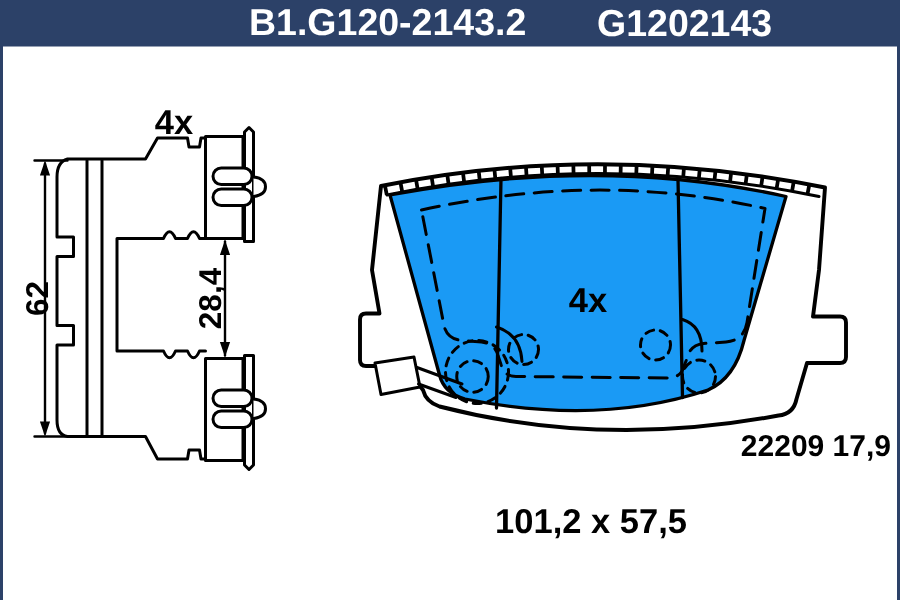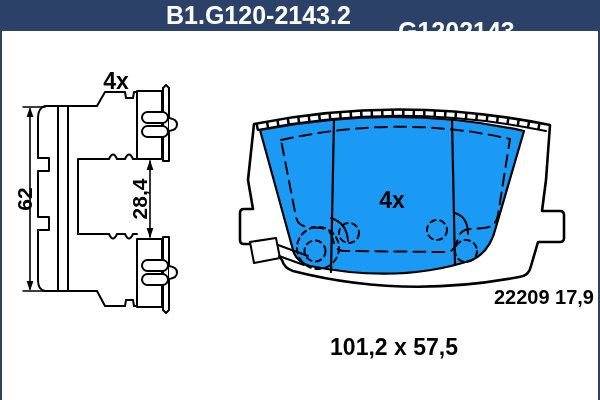--- a/index.html
+++ b/index.html
@@ -7,21 +7,21 @@
     position:relative;width:600px;height:400px;background:#ffffff;overflow:hidden;
     font-family:"Liberation Sans","DejaVu Sans",sans-serif;
   }
   .edge{position:absolute;top:0;bottom:0;width:2px;background:#2c4168;}
   .edge.left{left:0;} .edge.right{right:0;}
   .header{
     position:absolute;left:0;top:0;width:600px;height:31px;background:#2c4168;
     color:#ffffff;font-weight:bold;font-size:25px;line-height:31px;white-space:nowrap;
   }
   .header .pn{position:absolute;left:166px;top:0;}
-  .header .cn{position:absolute;left:398px;top:16px;}
+  .header .cn{position:absolute;left:398px;top:1px;}
   .drawing{position:absolute;left:0;top:31px;width:600px;height:369px;}
   svg text{font-family:"Liberation Sans","DejaVu Sans",sans-serif;font-weight:bold;fill:#000000;}
 </style>
 </head>
 <body>
 
 <div class="page">
 
   <div class="edge left"></div>
   <div class="edge right"></div>

